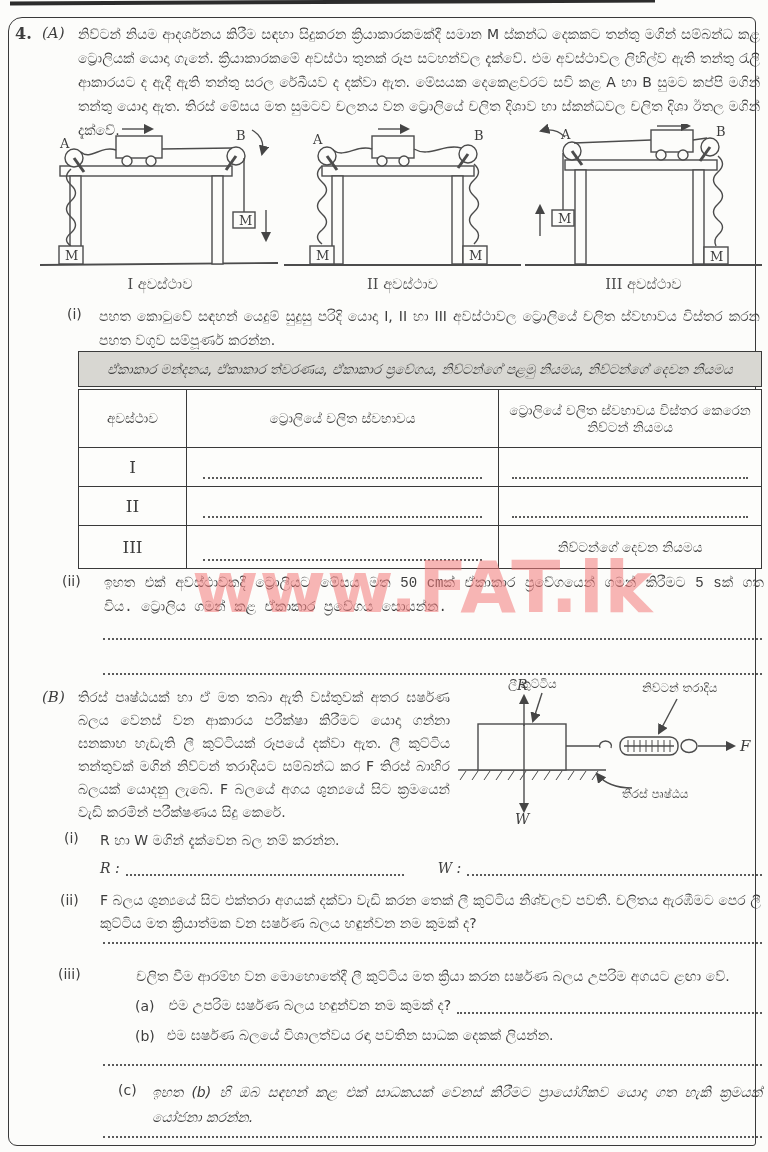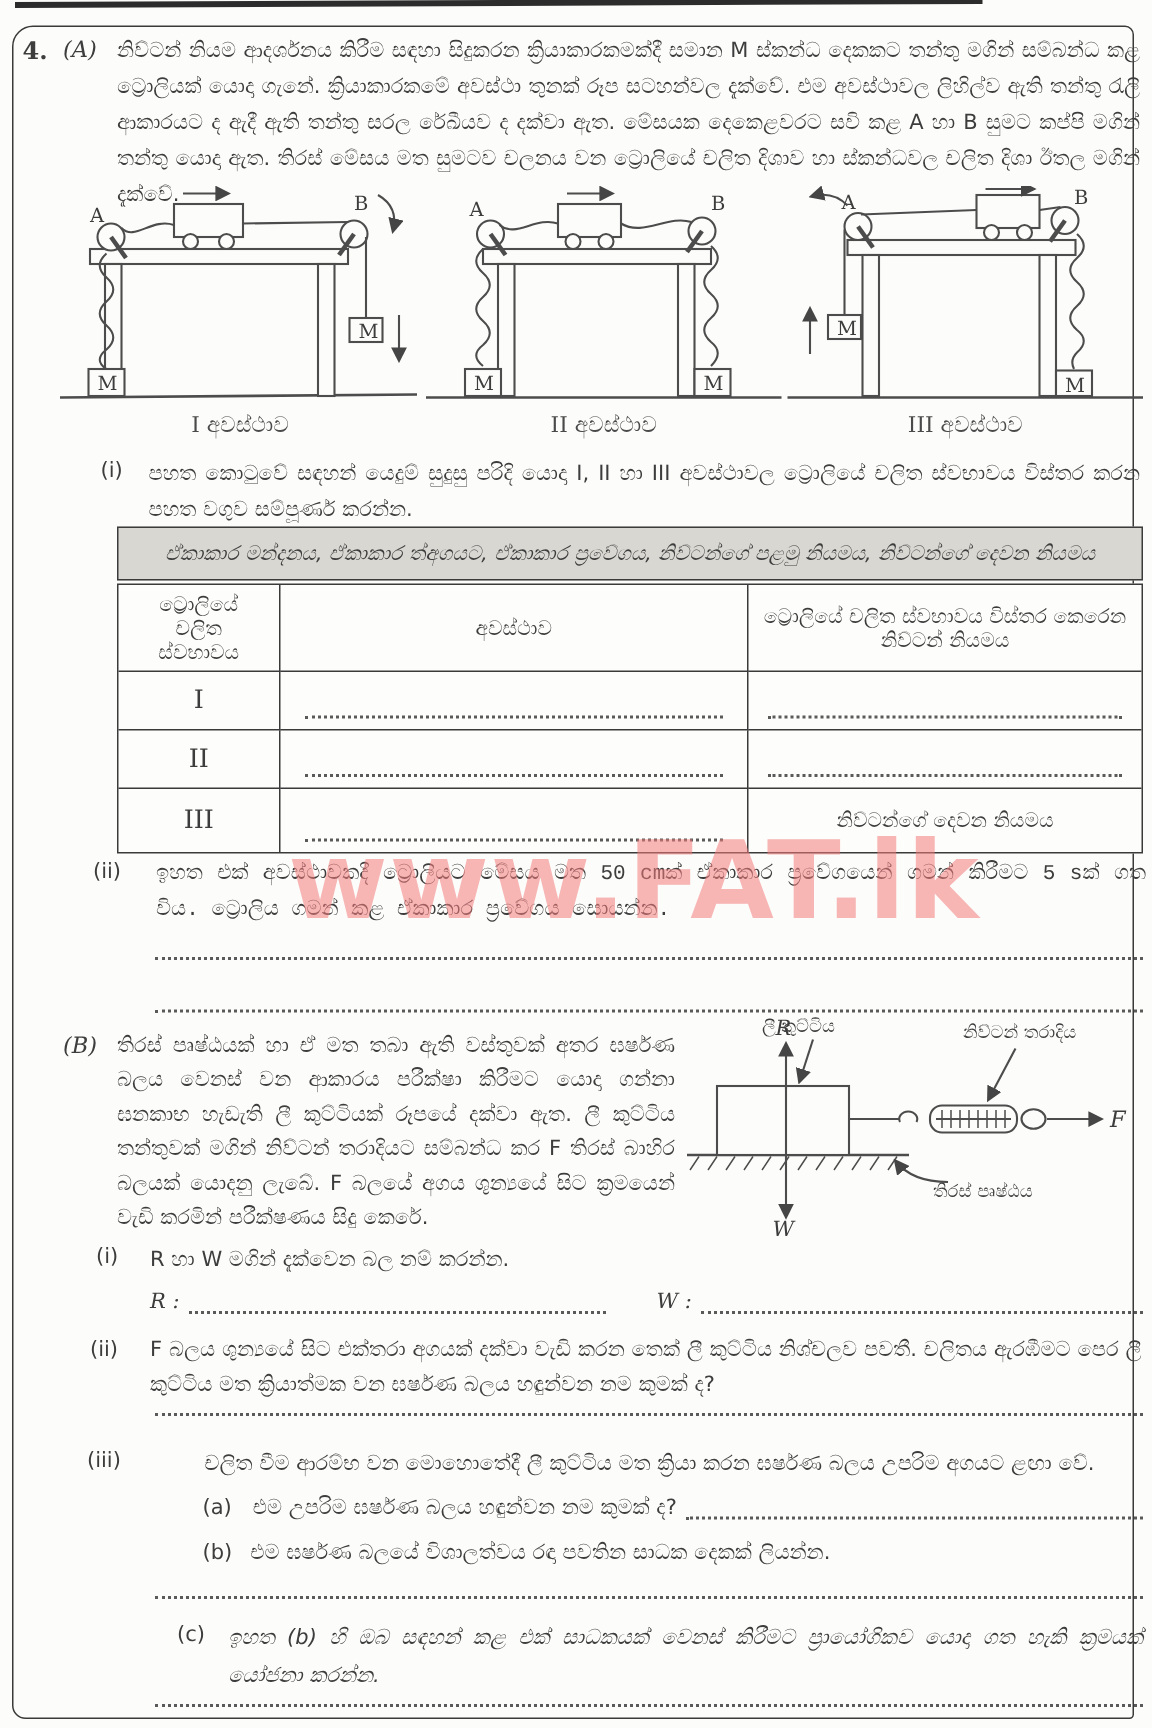--- a/index.html
+++ b/index.html
@@ -185,25 +185,25 @@
           <text class="lat" x="187" y="137">M</text>
         </g>
       </svg>
       <div class="figcap">III අවස්ථාව</div>
     </div>
   </div>
 
   <span class="abs" style="left:67px;top:306px;font-size:14px;">(i)</span>
   <div class="abs qtext" style="left:99px;top:304px;width:661px;">පහත කොටුවේ සඳහන් යෙදුම් සුදුසු පරිදි යොදා I, II හා III අවස්ථාවල ට්‍රොලියේ චලිත ස්වභාවය විස්තර කරන පහත වගුව සම්පූර්ණ කරන්න.</div>
 
-  <div class="abs termsbox" style="left:78px;top:351px;width:682px;height:34px;">ඒකාකාර මන්දනය, ඒකාකාර ත්අගයට, ඒකාකාර ප්‍රවේගය, නිව්ටන්ගේ පළමු නියමය, නිව්ටන්ගේ දෙවන නියමය</div>
+  <div class="abs termsbox" style="left:78px;top:351px;width:682px;height:34px;">ඒකාකාර මන්දනය, ඒකාකාර ත්වරණය, ඒකාකාර ප්‍රවේගය, නිව්ටන්ගේ පළමු නියමය, නිව්ටන්ගේ දෙවන නියමය</div>
 
   <div class="abs atable" style="left:78px;top:389px;width:682px;">
+    <div class="c hd">අවස්ථාව</div>
     <div class="c hd">ට්‍රොලියේ චලිත ස්වභාවය</div>
-    <div class="c hd">අවස්ථාව</div>
     <div class="c hd nr">ට්‍රොලියේ චලිත ස්වභාවය විස්තර කෙරෙන නිව්ටන් නියමය</div>
 
     <div class="c rn">I</div>
     <div class="c">
       <span></span>
       <div class="cellline"></div>
     </div>
     <div class="c nr">
       <span></span>
       <div class="cellline"></div>

